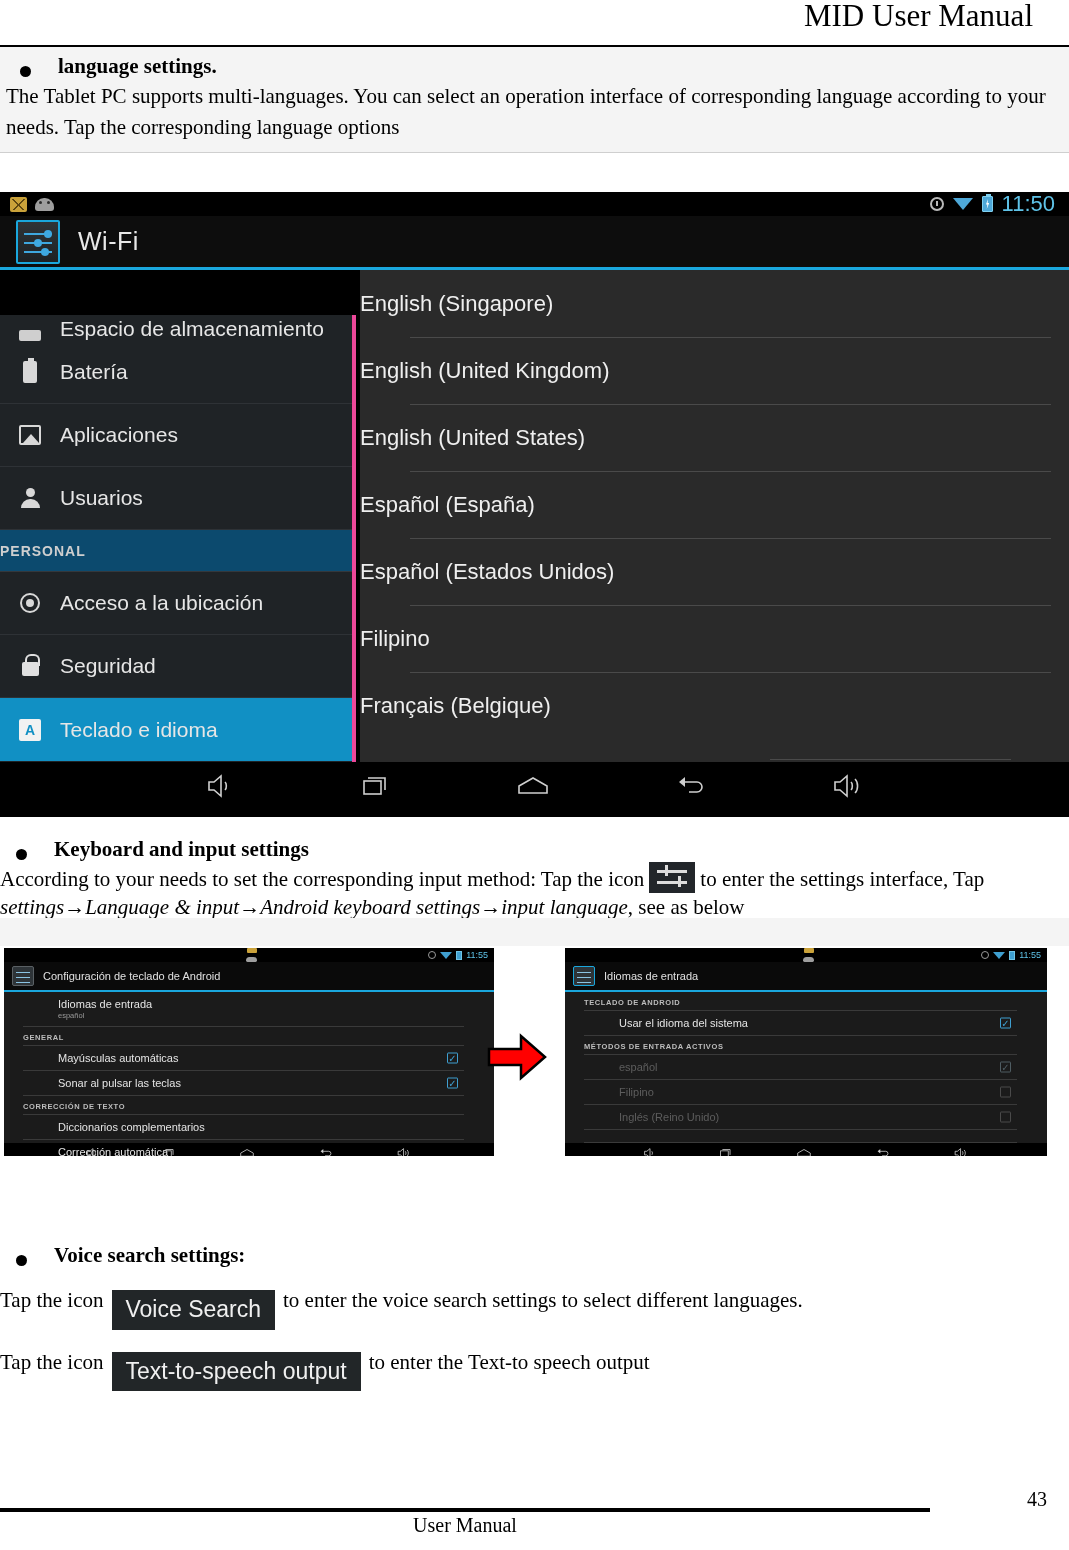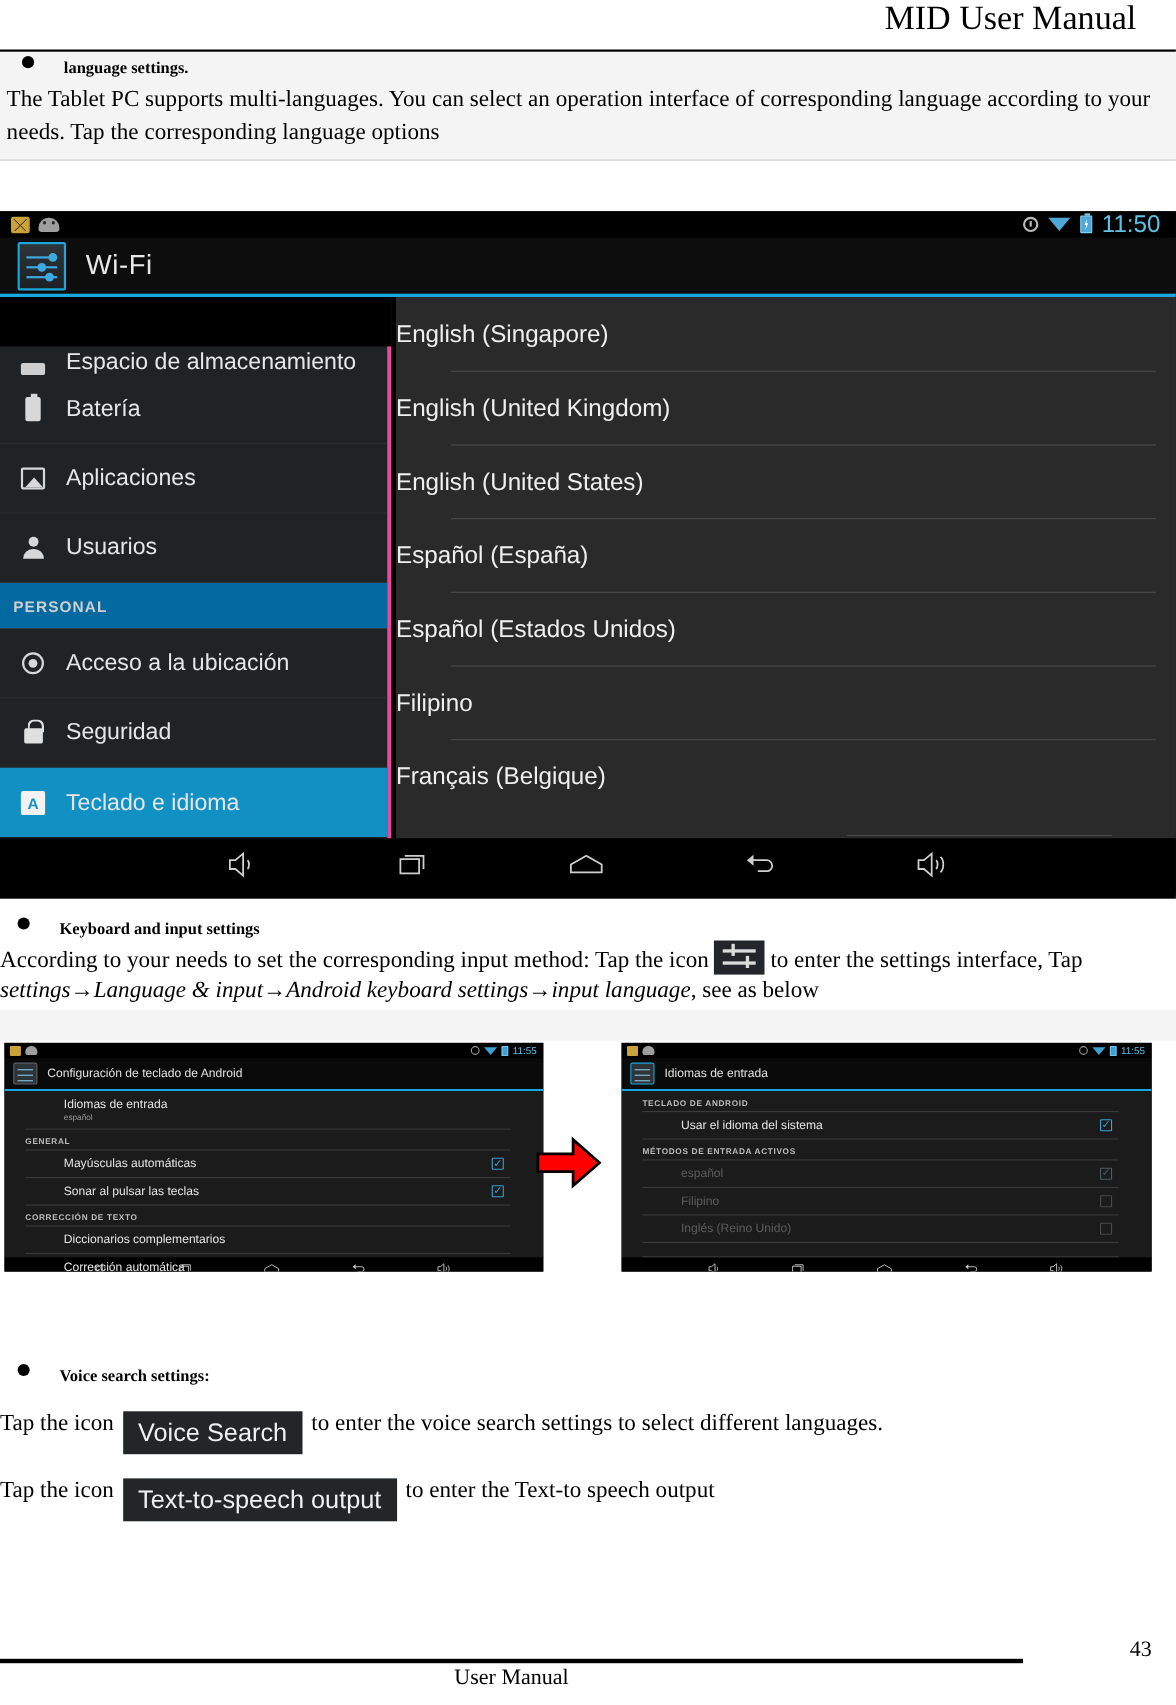--- a/index.html
+++ b/index.html
@@ -33,22 +33,22 @@
 
   
   .intro-block {
     margin-top: 5px;
     background: #f4f4f4;
     padding: 6px 4px 10px 4px;
     border-bottom: 1px solid #cfcfcf;
   }
   .bullet-line {
     display: flex;
-    align-items: flex-start;
-    font-size: 15px;
+    align-items: flex-end;
+    font-size: 21px;
     font-weight: bold;
     color: #000;
     line-height: 1.25;
   }
   .bullet-dot {
     display: inline-block;
     width: 11px; height: 11px;
     border-radius: 50%;
     background: #000;
     margin-left: 16px;
@@ -181,24 +181,23 @@
     color:#e6e6e6;
     font-family:"Liberation Sans",sans-serif;
     font-size: 21px;
     background: #1f2326;
   }
   .left-item.partial { height: 26px; align-items:flex-end; border-bottom:none; }
   .left-item.selected { background:#1190c4; border-bottom:none; }
   .left-item .li-ic { width:28px; flex:0 0 auto; display:flex; justify-content:center; margin-right:16px; }
   .left-section {
     height: 42px; display:flex; align-items:center;
-    padding-left: 12px;
     color:#cfcfcf; font-family:"Liberation Sans",sans-serif;
     font-size:14px; font-weight:bold; letter-spacing:1px;
-    background:#0369a1;
+    background:#0c4a6e;
     border-bottom:1px solid #34383c;
   }
 
   
   .ic-storage { width:22px;height:11px;background:#cfcfcf;border-radius:2px; }
   .ic-battery { width:14px;height:22px;border:2px solid #d8d8d8;border-radius:2px;position:relative;background:#d8d8d8; }
   .ic-battery:before{content:"";position:absolute;left:3px;top:-5px;width:6px;height:3px;background:#d8d8d8;}
   .ic-apps { width:22px;height:20px;border:2px solid #d8d8d8;border-radius:2px;position:relative;overflow:hidden; }
   .ic-apps:after{content:"";position:absolute;left:2px;bottom:0;width:0;height:0;border-left:8px solid transparent;border-right:8px solid transparent;border-bottom:9px solid #d8d8d8;}
   .ic-user { width:20px;height:20px;position:relative; }
@@ -253,21 +252,21 @@
   .shot-bg-strip { position:absolute; left:0; top:0; width:1069px; height:28px; background:#f4f4f4; }
 
   .mini {
     position:absolute; background:#000; overflow:hidden;
   }
   .mini.left { left:4px; top:30px; width:490px; height:208px; }
   .mini.right { left:565px; top:30px; width:482px; height:208px; }
 
   .mini-status {
     height:14px; background:#000; position:relative;
-    display:flex; align-items:center; padding-left:5px; gap:4px;
+    display:flex; align-items:center; padding-left:5px; gap:4px;flex-direction:column;
   }
   .ms-mail { width:10px;height:9px;background:#caa23a;border-radius:1px; }
   .ms-droid { width:11px;height:8px;background:#9e9e9e;border-radius:5px 5px 2px 2px; }
   .ms-right { position:absolute; right:6px; top:0; height:100%; display:flex; align-items:center; gap:4px; }
   .ms-clock { width:8px;height:8px;border:1px solid #9a9a9a;border-radius:50%; }
   .ms-wifi { width:0;height:0;border-left:6px solid transparent;border-right:6px solid transparent;border-top:7px solid #3f9fd0; }
   .ms-batt { width:6px;height:9px;background:#3f9fd0;border:1px solid #6fc4e6; }
   .ms-time { color:#5fc3e8; font-family:"Liberation Sans",sans-serif; font-size:9px; }
 
   .mini-appbar {

